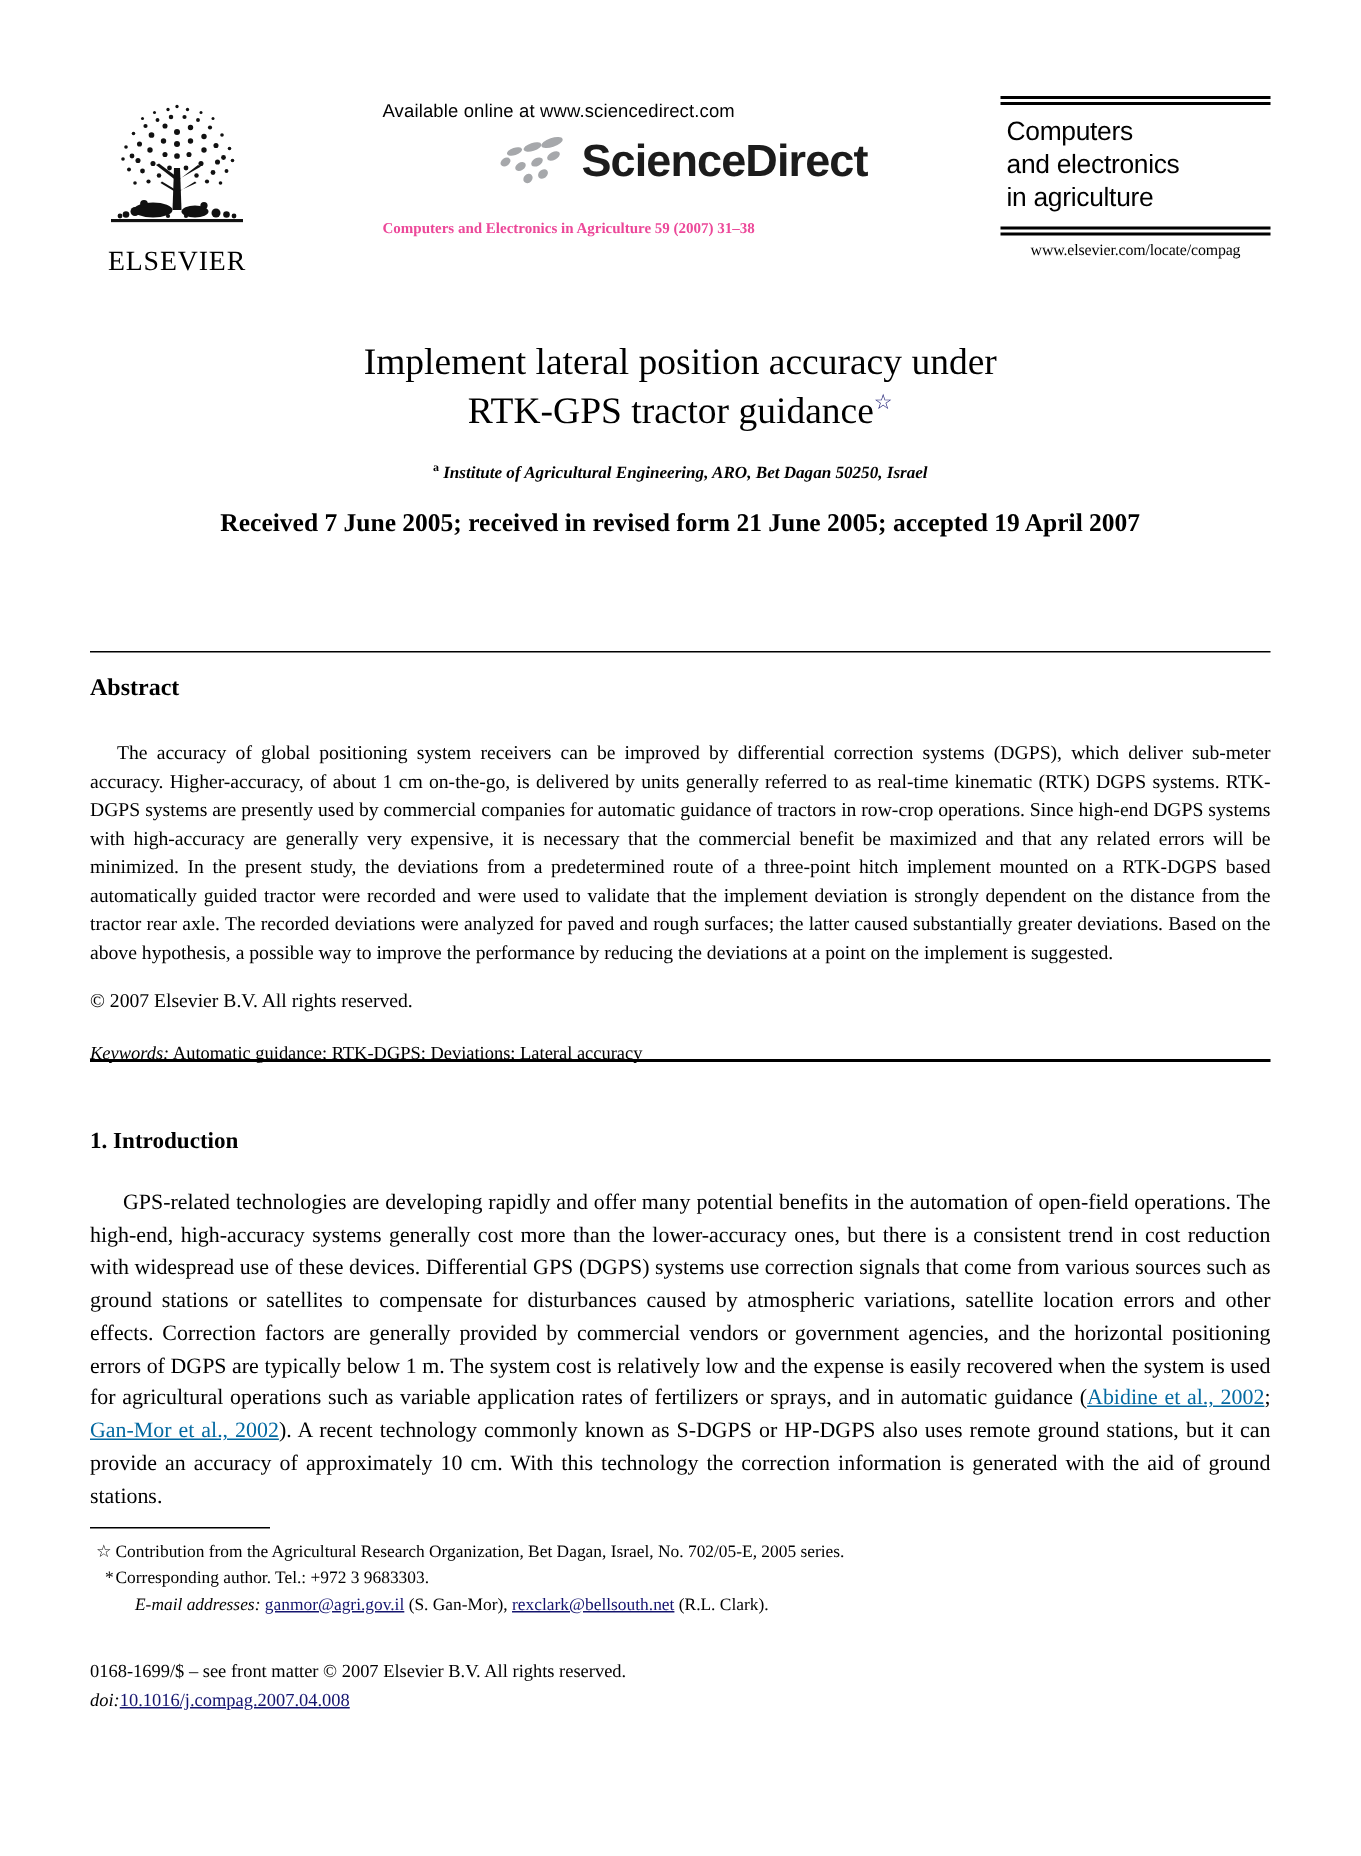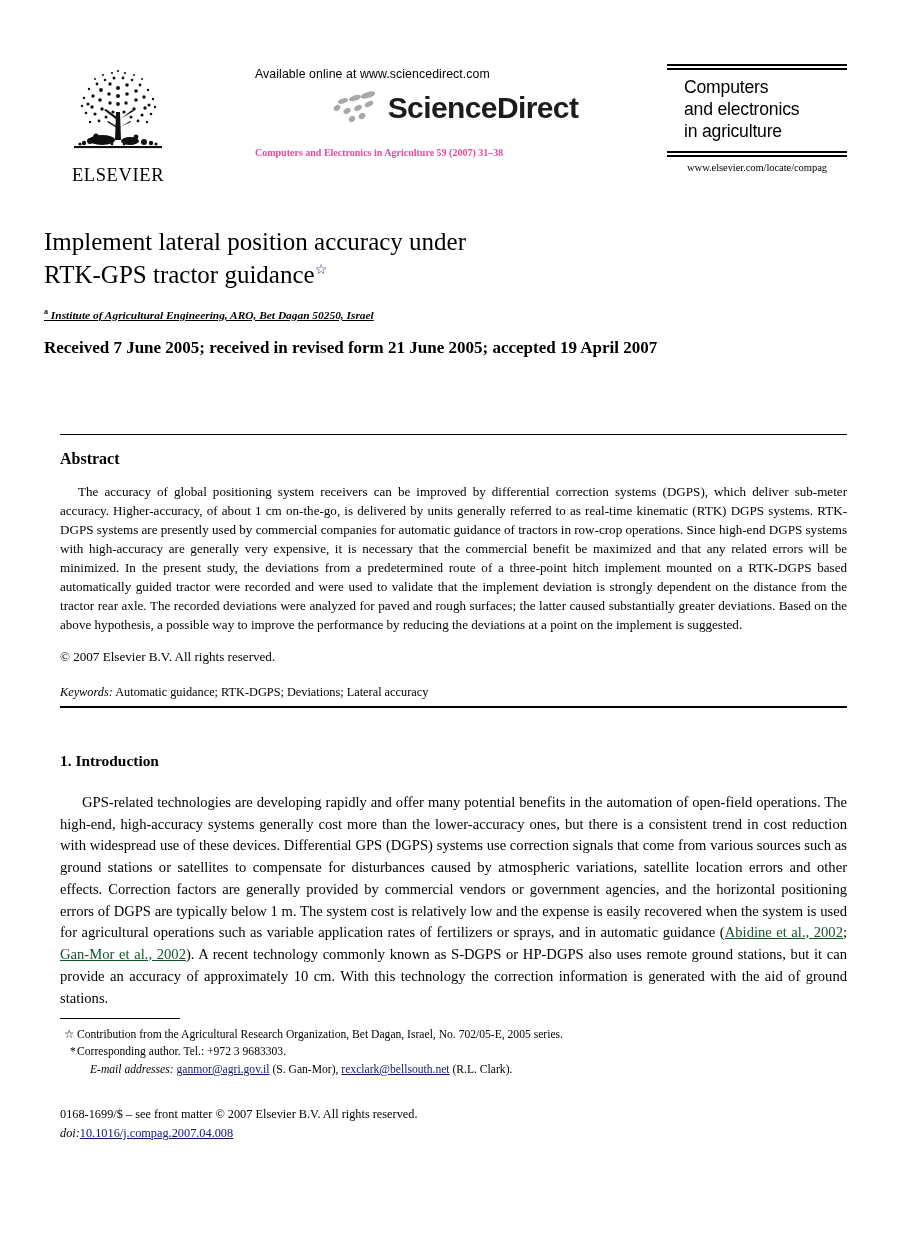--- a/index.html
+++ b/index.html
@@ -106,37 +106,36 @@
     width: 100%;
     margin-top: 3px;
   }
   .cover-title {
     font-family: "Liberation Sans", "DejaVu Sans", sans-serif;
     font-size: 17.6px;
     line-height: 1.24;
     color: #000;
     padding: 7px 0 6px 4px;
     letter-spacing: -0.2px;
-    margin-left: 13px;
   }
   .cover-url {
     font-family: "Liberation Serif", "DejaVu Serif", serif;
     font-size: 10.6px;
     color: #000;
     margin-top: 5px;
     text-align: center;
     letter-spacing: -0.1px;
   }
 
   
   .title-block {
     position: absolute;
-    left: 44px; top: 226px;
-    width: 787px;
-    text-align: left;
+    left: 60px; top: 226px;
+    width: 787px;
+    text-align: center;
   }
   .paper-title {
     font-family: "Liberation Serif", "DejaVu Serif", serif;
     font-size: 25px;
     line-height: 1.30;
     color: #000;
     font-weight: normal;
     margin: 0;
   }
   .title-star {
@@ -159,21 +158,20 @@
   }
 
   .affiliations {
     margin-top: 15px;
     font-family: "Liberation Serif", "DejaVu Serif", serif;
     font-size: 11.4px;
     font-style: italic;
     font-weight: bold;
     line-height: 1.52;
     color: #000;
-    text-decoration: underline;
   }
   .affiliations .sup {
     font-style: normal;
     font-size: 8px;
     vertical-align: super;
   }
   .received {
     margin-top: 14px;
     font-family: Liberation Serif, serif;
     font-size: 17px;
@@ -204,21 +202,21 @@
     width: 787px;
   }
   .section-head {
     font-family: "Liberation Serif", "DejaVu Serif", serif;
     font-size: 16px;
     font-weight: bold;
     color: #000;
     margin: 0;
   }
   .abstract-body {
-    margin-top: 14px;
+    margin-top: 24px;
     font-family: "Liberation Serif", "DejaVu Serif", serif;
     font-size: 13.1px;
     line-height: 1.455;
     text-align: justify;
     color: #000;
     text-indent: 18px;
     hyphens: none;
   }
   .copyright-line {
     font-family: "Liberation Serif", "DejaVu Serif", serif;
@@ -253,21 +251,21 @@
   .intro-body {
     margin-top: 22px;
     font-family: "Liberation Serif", "DejaVu Serif", serif;
     font-size: 14.6px;
     line-height: 1.49;
     text-align: justify;
     color: #000;
     text-indent: 22px;
   }
   .cite {
-    color: #14532d;
+    color: #0369a1;
   }
 
   
   .footnote-block {
     position: absolute;
     left: 60px; top: 1018px;
     width: 787px;
   }
   .footnote-rule {
     width: 120px;

